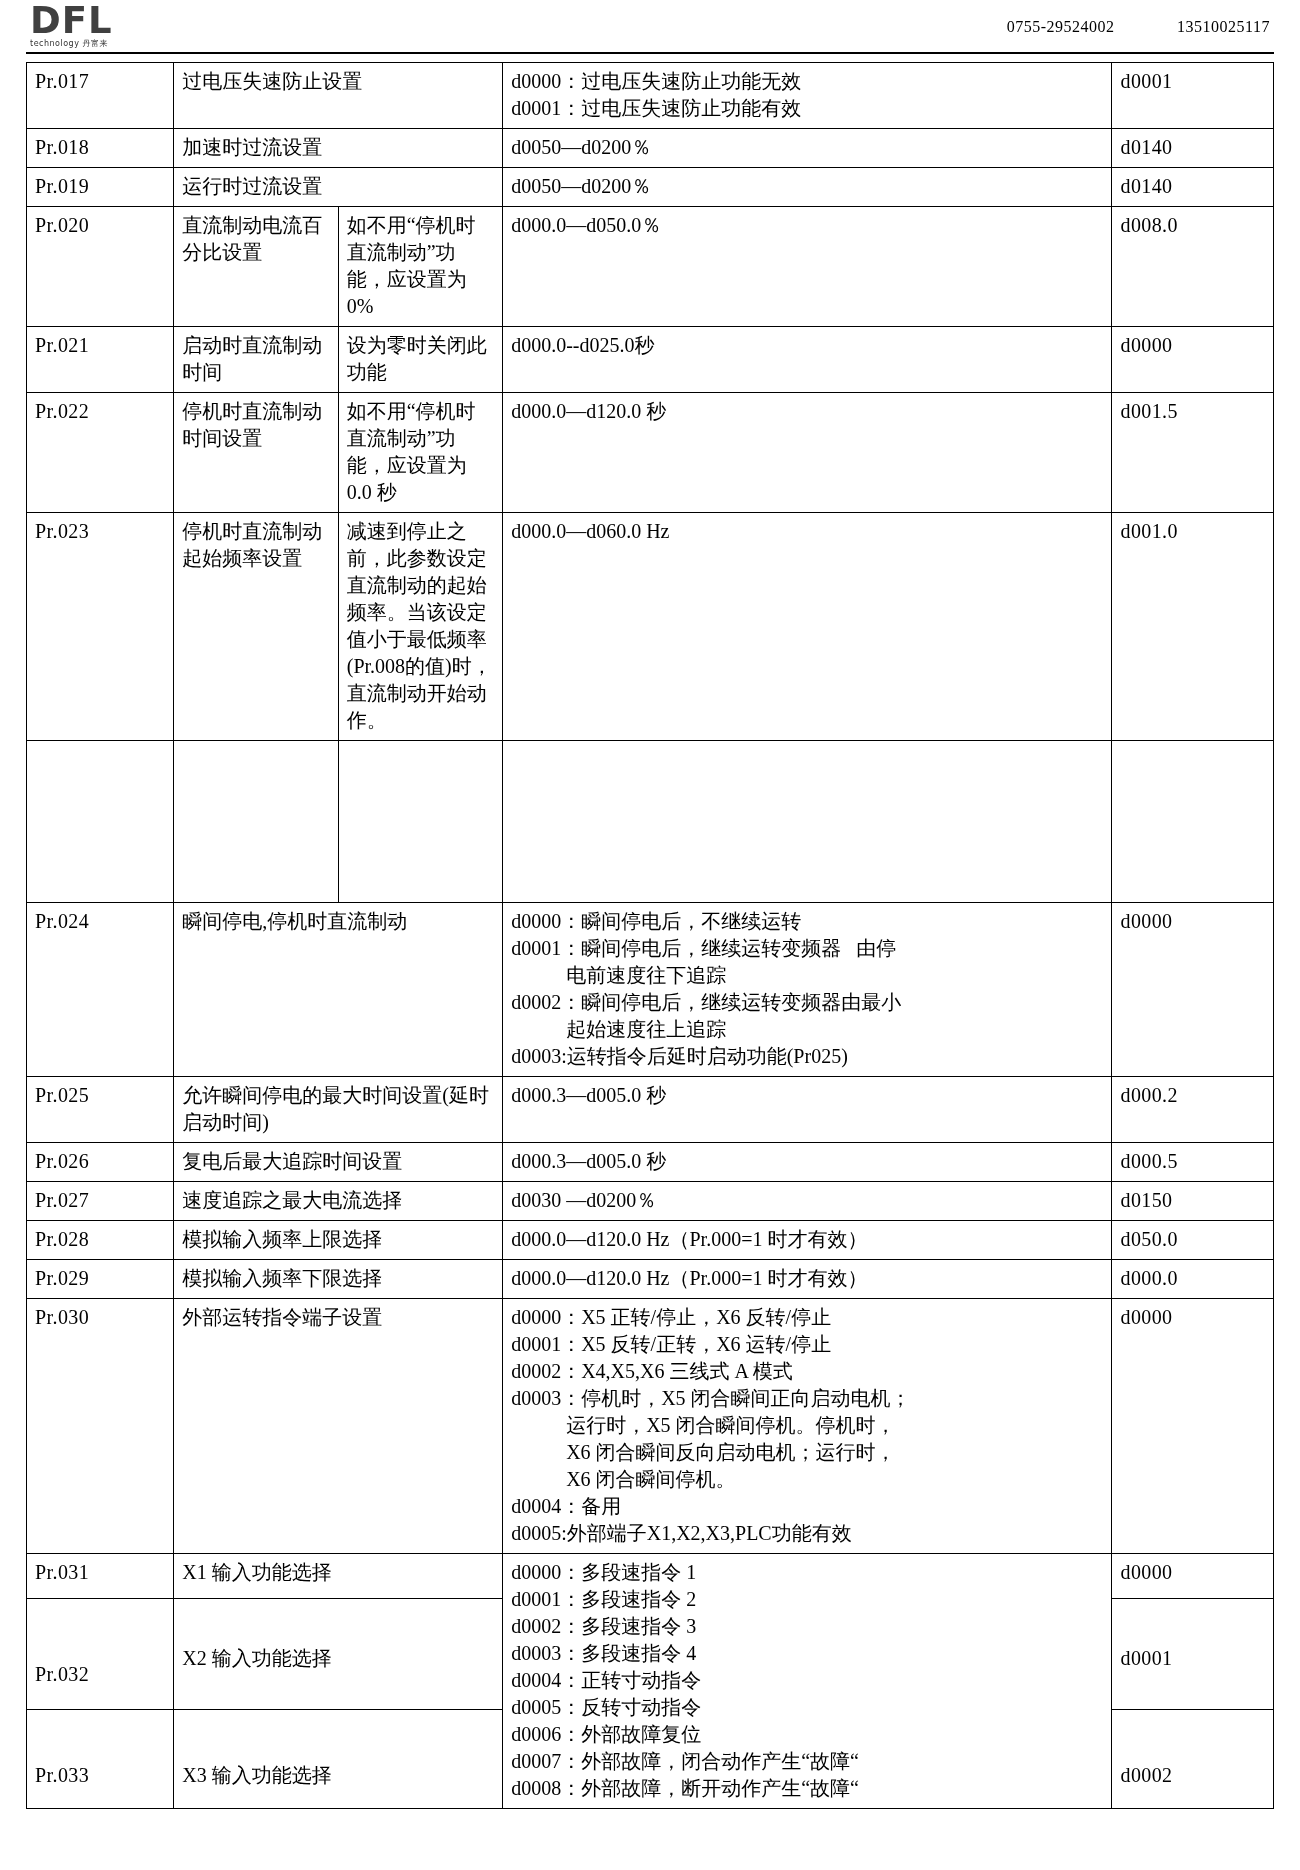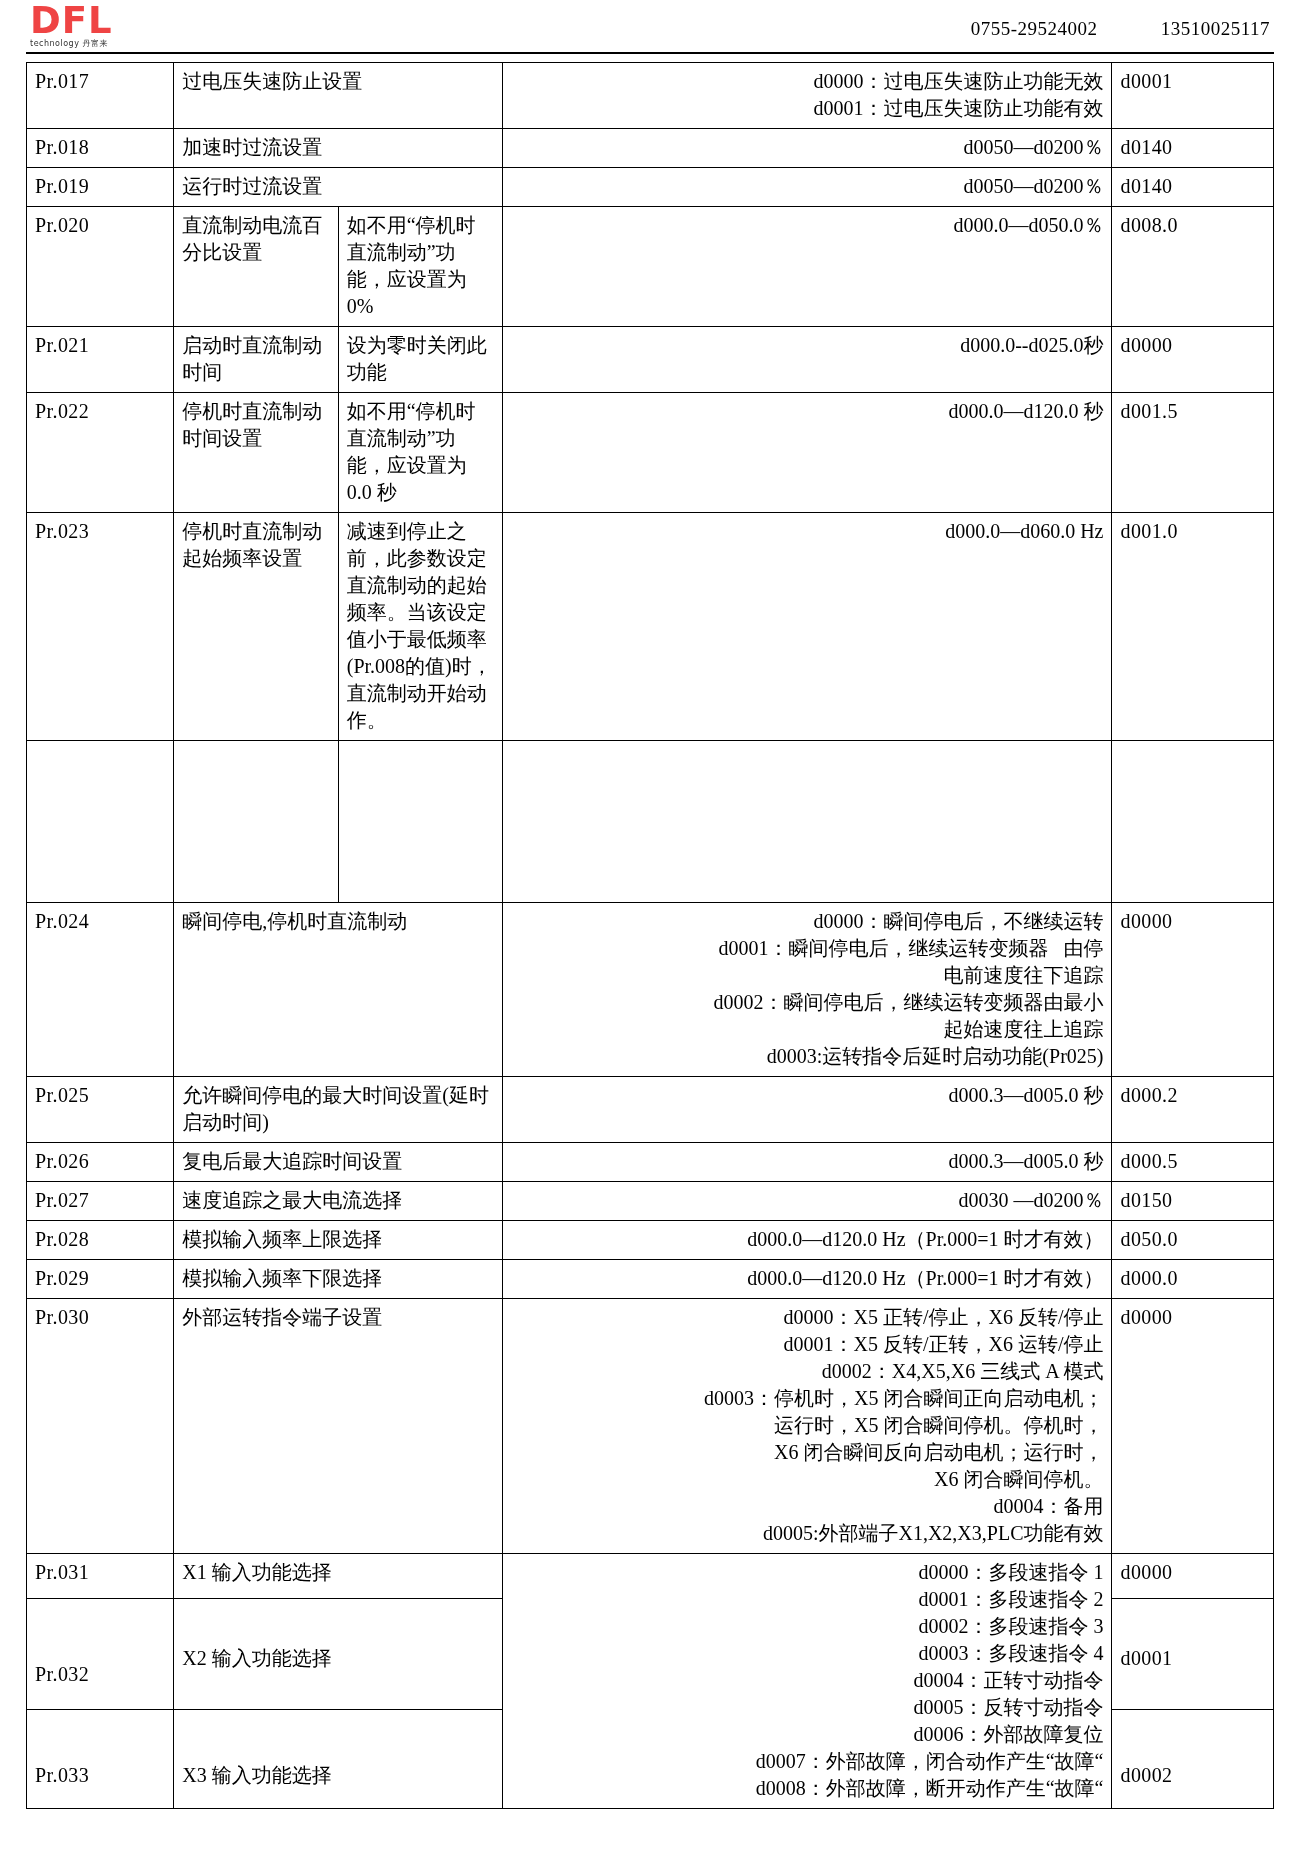--- a/index.html
+++ b/index.html
@@ -35,36 +35,36 @@
     top: 2px;
     width: 118px;
     height: 50px;
   }
   .logo-letters {
     font-family: "DejaVu Sans", sans-serif;
     font-weight: bold;
     font-size: 37px;
     letter-spacing: 1px;
     line-height: 38px;
-    color: #ef4444;
+    color: #404040;
   }
   .logo-sub {
     font-family: "DejaVu Sans", sans-serif;
     font-size: 8px;
     letter-spacing: 0.5px;
     color: #333;
     margin-top: -2px;
   }
   .logo-sub .cn { font-family: Liberation Mono, monospace; font-size: 8px; }
   .header-phones {
     position: absolute;
     right: 4px;
     top: 18px;
     font-family: "Liberation Serif", serif;
-    font-size: 19px;
+    font-size: 16px;
     letter-spacing: 0.5px;
   }
   .header-phones span { margin-left: 58px; }
   .header-rule {
     position: absolute;
     left: 0;
     right: 0;
     top: 52px;
     border-bottom: 2px solid #000;
   }
@@ -80,21 +80,21 @@
     border: 1px solid #000;
     vertical-align: top;
     padding: 5px 8px 6px 8px;
     font-size: 20px;
     line-height: 1.35;
     font-family: "Liberation Serif", serif;
   }
   td.c-code { width: 108px; white-space: nowrap; }
   td.c-name { width: 262px; }
   td.c-note { width: 258px; }
-  td.c-range { width: 500px; text-align: right; }
+  td.c-range { width: 500px; }
   td.c-def   { width: 120px; white-space: nowrap; }
 
   .cn { font-family: "DejaVu Sans", "Liberation Sans", sans-serif; }
   .mono { font-family: "Liberation Serif", serif; letter-spacing: 0.4px; margin-top: 26px; }
 
   .range-line { white-space: pre-wrap; }
 
   .small { font-size: 18px; }
 
   .pagenum {

